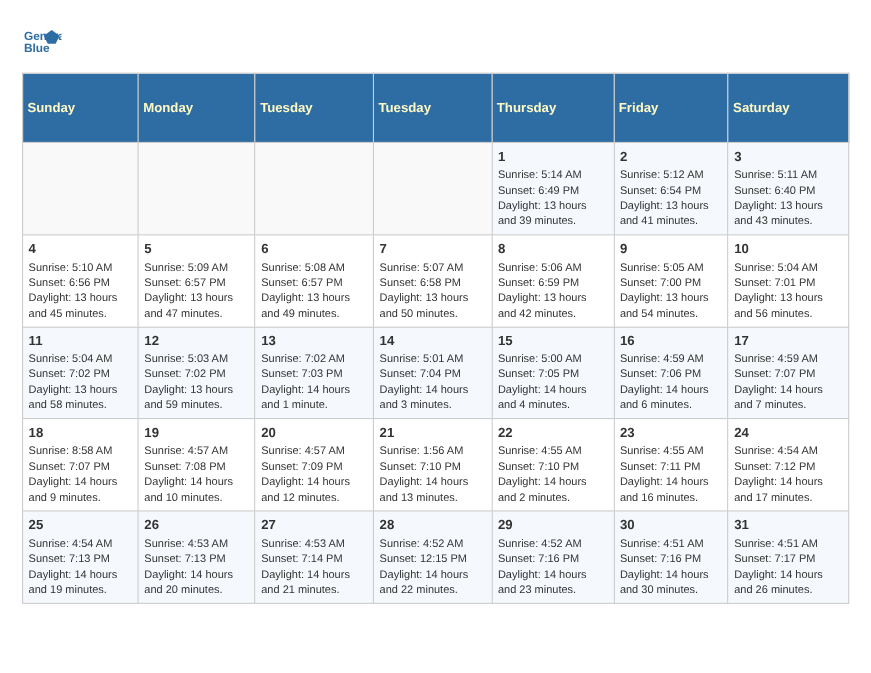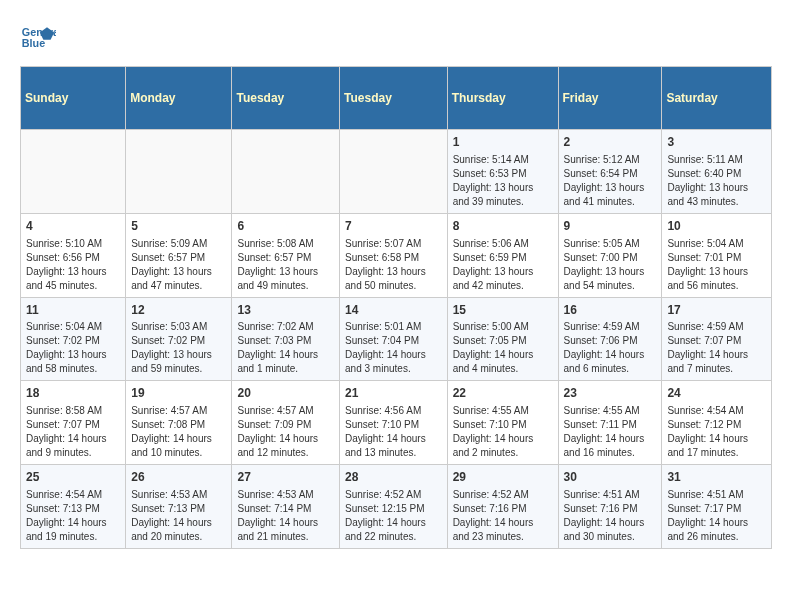--- a/index.html
+++ b/index.html
@@ -106,21 +106,21 @@
   </thead>
   <tbody id="calendar-body">
       <tr>
         <td class="empty"></td>
         <td class="empty"></td>
         <td class="empty"></td>
         <td class="empty"></td>
         <td>
           <span class="day-num">1</span>
           <div>Sunrise: 5:14 AM</div>
-          <div>Sunset: 6:53 PM</div>
+          <div>Sunset: 6:49 PM</div>
           <div>Daylight: 13 hours and 39 minutes.</div>
         </td>
         <td>
           <span class="day-num">2</span>
           <div>Sunrise: 5:12 AM</div>
           <div>Sunset: 6:54 PM</div>
           <div>Daylight: 13 hours and 41 minutes.</div>
         </td>
         <td>
           <span class="day-num">3</span>
@@ -231,21 +231,21 @@
           <div>Daylight: 14 hours and 10 minutes.</div>
         </td>
         <td>
           <span class="day-num">20</span>
           <div>Sunrise: 4:57 AM</div>
           <div>Sunset: 7:09 PM</div>
           <div>Daylight: 14 hours and 12 minutes.</div>
         </td>
         <td>
           <span class="day-num">21</span>
-          <div>Sunrise: 4:56 AM</div>
+          <div>Sunrise: 1:56 AM</div>
           <div>Sunset: 7:10 PM</div>
           <div>Daylight: 14 hours and 13 minutes.</div>
         </td>
         <td>
           <span class="day-num">22</span>
           <div>Sunrise: 4:55 AM</div>
           <div>Sunset: 7:10 PM</div>
           <div>Daylight: 14 hours and 2 minutes.</div>
         </td>
         <td>

